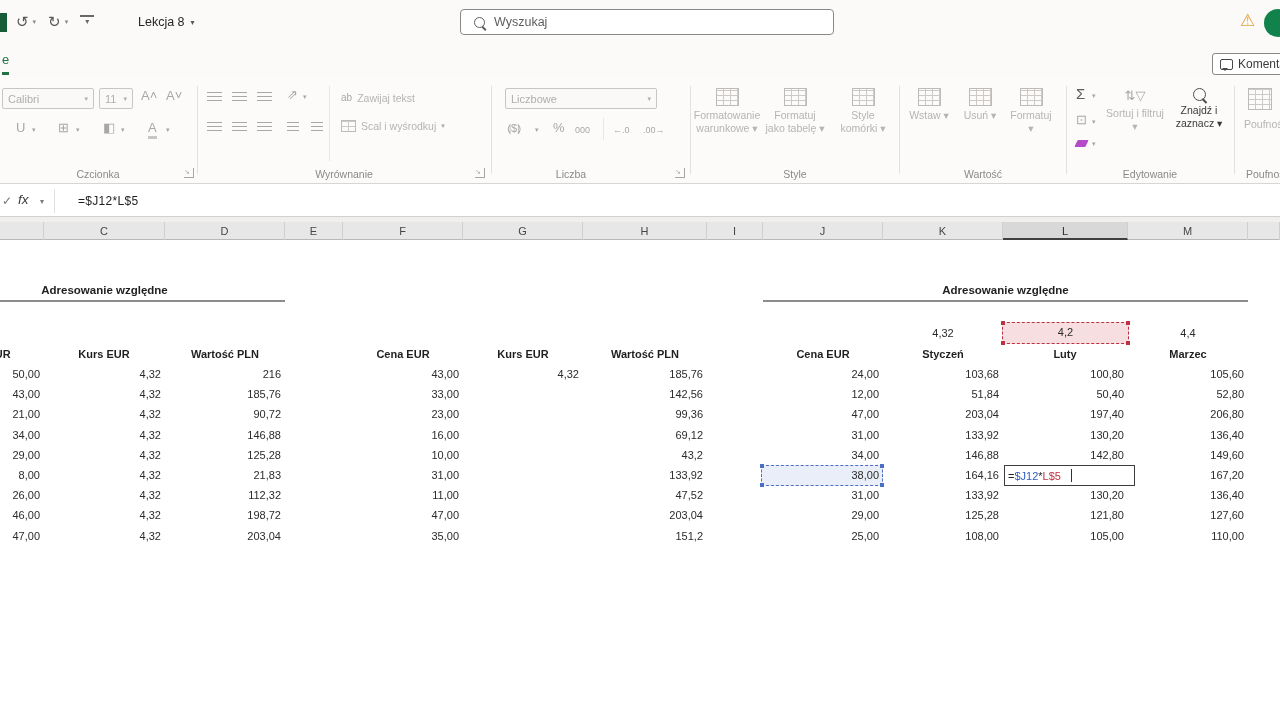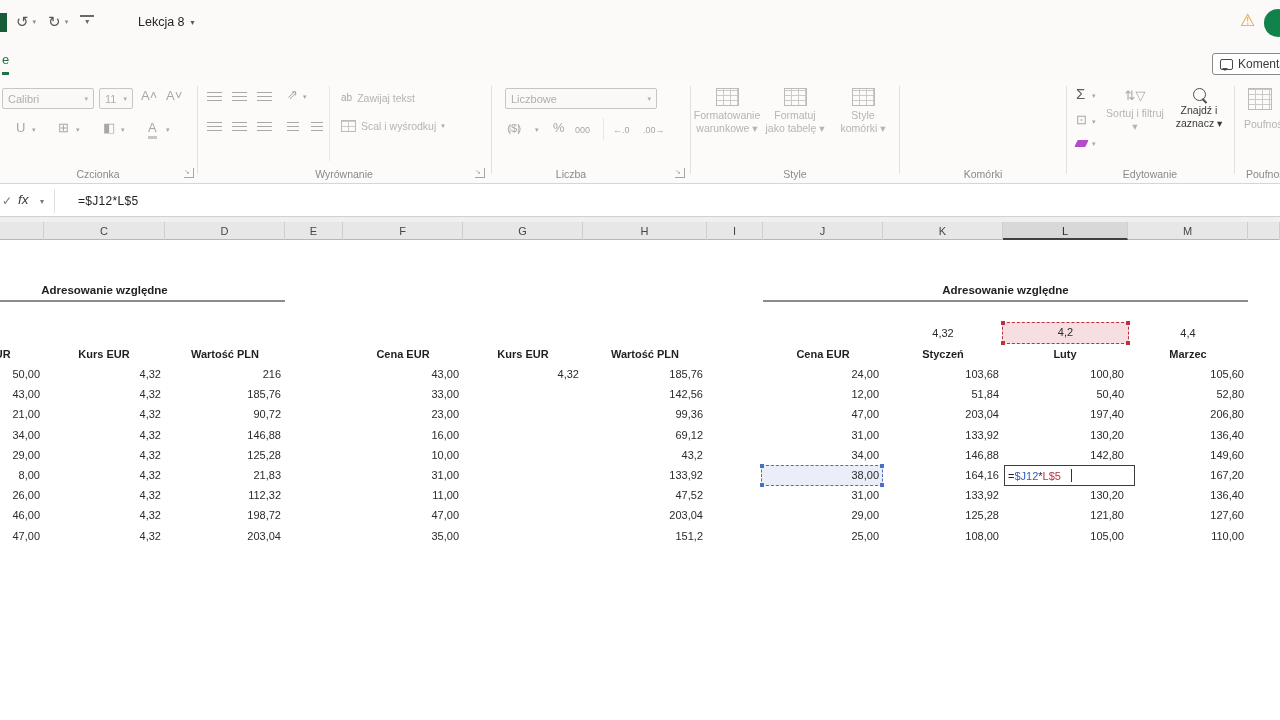--- a/index.html
+++ b/index.html
@@ -84,20 +84,24 @@
       <span class="ico">↺</span>
       <span class="dd">▾</span>
       <span class="ico">↻</span>
       <span class="dd">▾</span>
       <span class="qat-cust">▾</span>
     </div>
     <div class="doctitle">
       <span>Lekcja 8</span>
       <span class="dd">▾</span>
     </div>
+    <div class="searchbox">
+      <span class="lens"></span>
+      <span>Wyszukaj</span>
+    </div>
     <span class="warn">⚠</span>
     <div class="avatar"></div>
   </div>
 
   <div class="tabrow">
     <span class="tab-active-stub">e</span>
     <div class="comments-btn">
       <span class="bubble"></span>
       <span>Komentarze</span>
     </div>
@@ -185,21 +189,35 @@
           <div class="bigbtn" style="width: 62px;">
             <span class="tblico"></span>
             <span>Style komórki ▾</span>
           </div>
         </div>
       <div class="grplabel">Style</div>
     </div>
     <div class="vsep" style="left:899px;"></div>
 
     <div class="grp" style="left:901px;width:164px;">
-      <div class="grplabel">Komórki</div>
+      <div id="cells-btns" style="position:absolute;left:6px;top:10px;display:flex;gap:7px;">
+          <div class="bigbtn" style="width: 44px;">
+            <span class="tblico"></span>
+            <span>Wstaw ▾</span>
+          </div>
+          <div class="bigbtn" style="width: 44px;">
+            <span class="tblico"></span>
+            <span>Usuń ▾</span>
+          </div>
+          <div class="bigbtn" style="width: 44px;">
+            <span class="tblico"></span>
+            <span>Formatuj ▾</span>
+          </div>
+        </div>
+      <div class="grplabel">Wartość</div>
     </div>
     <div class="vsep" style="left:1066px;"></div>
 
     <div class="grp" style="left:1068px;width:164px;">
       <span class="gico dk" style="position:absolute;left:8px;top:8px;font-size:15px;">Σ</span>
       <span class="dd7" style="position:absolute;left:24px;top:14px;">▾</span>
       <span class="gico" style="position:absolute;left:8px;top:34px;">⊡</span>
       <span class="dd7" style="position:absolute;left:24px;top:40px;">▾</span>
       <span class="eraser-ico" style="position:absolute;left:8px;top:62px;"></span>
       <span class="dd7" style="position:absolute;left:24px;top:62px;">▾</span>

